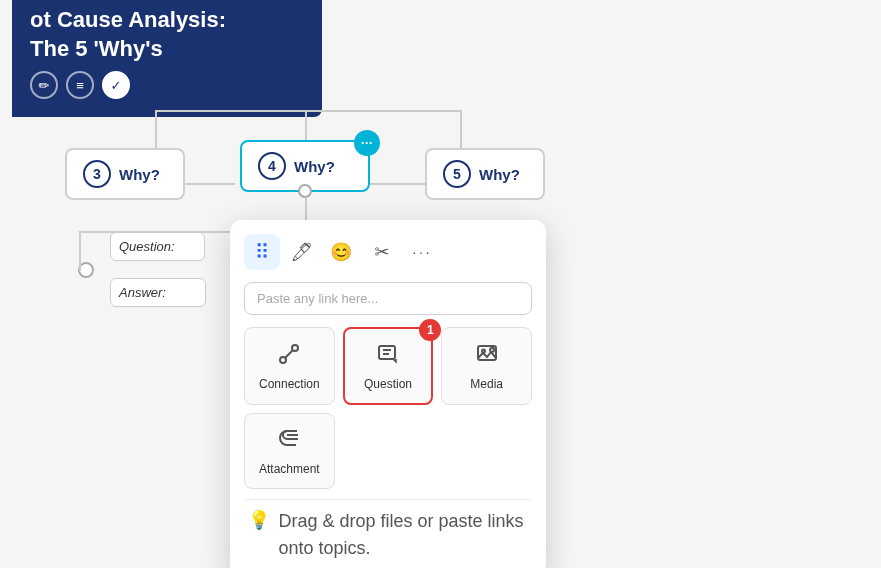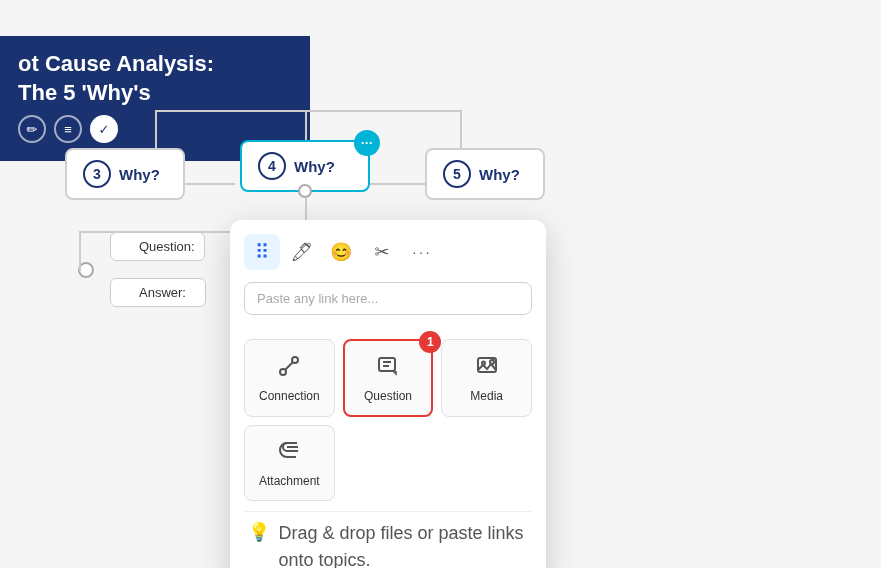--- a/index.html
+++ b/index.html
@@ -16,27 +16,26 @@
     .canvas-bg {
       position: absolute;
       top: 0; left: 0;
       width: 100%; height: 100%;
       background: #f5f5f5;
     }
 
     
     .title-card {
       position: absolute;
-      top: 0; left: 0;
+      top: 0; left: 12px;
       width: 310px;
       background: #1a3270;
       color: white;
-      padding: 14px 18px 18px;
+      padding: 6px 18px 18px;
       border-radius: 0 0 8px 0;
-      margin-top: 36px;
     }
     .title-card-text {
       font-size: 22px;
       font-weight: 700;
       line-height: 1.3;
       color: white;
     }
     .title-card-icons {
       display: flex;
       gap: 8px;
@@ -122,23 +121,24 @@
       border: 2px solid #aaa;
       background: white;
     }
 
     
     .small-node {
       position: absolute;
       background: white;
       border: 1px solid #ccc;
       border-radius: 6px;
-      padding: 6px 28px;
+      padding: 6px 8px;
       font-size: 13px;
       color: #333;
+      font-style: italic;
     }
 
     
     .circle-node {
       position: absolute;
       width: 16px; height: 16px;
       border-radius: 50%;
       border: 2px solid #aaa;
       background: white;
     }
@@ -179,21 +179,21 @@
     }
 
     
     .paste-input {
       width: 100%;
       padding: 8px 12px;
       border: 1px solid #d0d0d0;
       border-radius: 8px;
       font-size: 13px;
       color: #aaa;
-      margin-bottom: 24px;
+      margin-bottom: 12px;
       outline: none;
     }
     .paste-input::placeholder { color: #aaa; }
 
     
     .action-grid {
       display: grid;
       grid-template-columns: 1fr 1fr 1fr;
       gap: 8px;
       margin-bottom: 10px;

